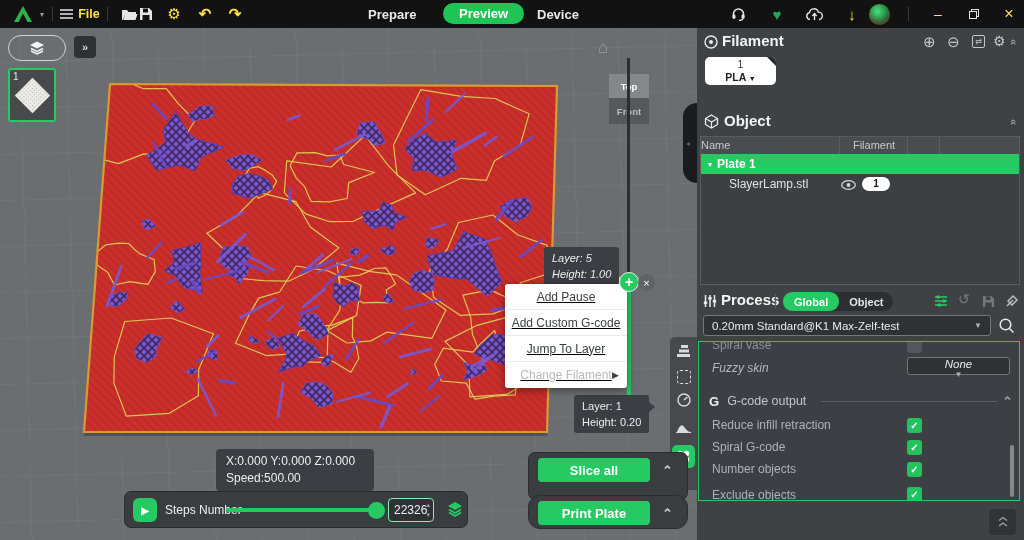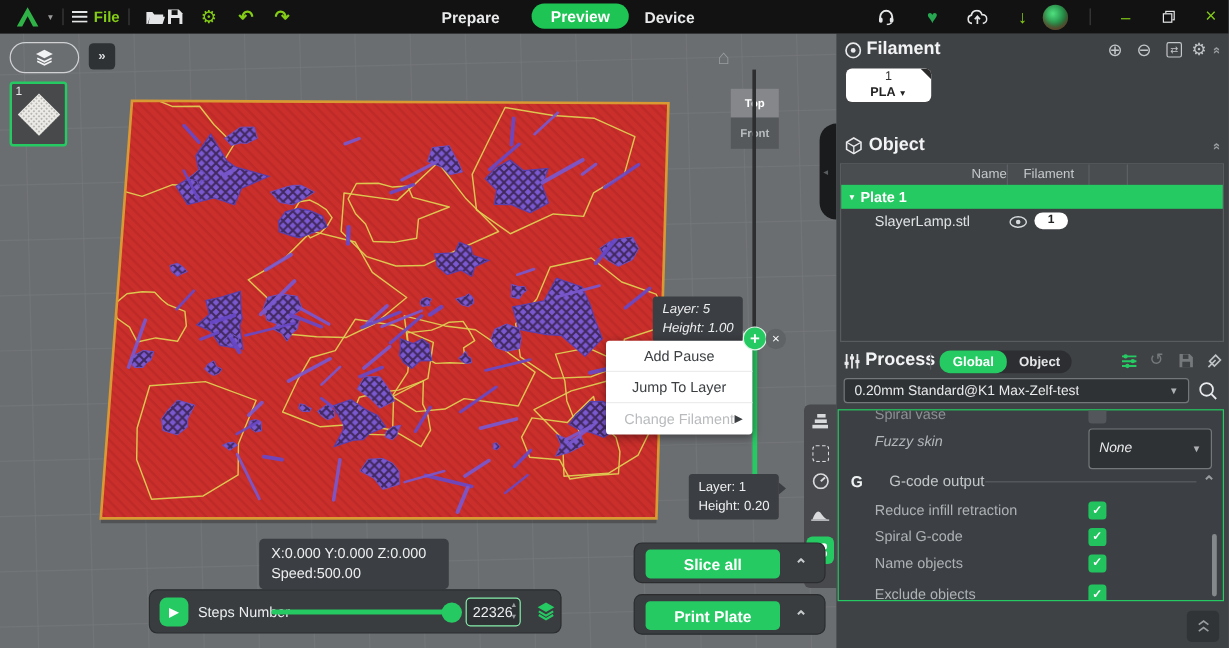--- a/index.html
+++ b/index.html
@@ -1,50 +1,50 @@
 <!DOCTYPE html>
 <html><head>
 <meta charset="utf-8">
 <style>
   html,body{margin:0;padding:0;background:#222;}
   *{box-sizing:border-box;font-family:"Liberation Sans",sans-serif;}
   #screen{position:relative;width:1024px;height:540px;overflow:hidden;background:#6b6e71;}
   .abs{position:absolute;}
   
   #titlebar{position:absolute;left:0;top:0;width:1024px;height:28px;background:#121212;z-index:50;}
-  .tb-ic{position:absolute;top:0;height:28px;display:flex;align-items:center;justify-content:center;color:#84cc16;cursor:default;}
+  .tb-ic{position:absolute;top:0;height:28px;display:flex;align-items:center;justify-content:center;color:#fde047;cursor:default;}
   .tb-div{position:absolute;top:7px;width:1px;height:14px;background:#3c3c3c;}
   .tab{position:absolute;top:0;height:28px;display:flex;align-items:center;font-size:13px;font-weight:700;color:#e8e9ea;}
   .tab.active{background:#1ec454;border-radius:11px;top:3px;height:21px;padding:0 16px;color:#fff;}
   
   #viewport{position:absolute;left:0;top:28px;width:697px;height:512px;}
   .tooltip{position:absolute;background:#3b3e42;color:#edeeef;border-radius:3px;font-size:11px;line-height:16px;padding:3px 8px;z-index:6;}
   .gcircle{position:absolute;border-radius:50%;display:flex;align-items:center;justify-content:center;color:#fff;}
-  #ctxmenu{position:absolute;left:505px;top:256px;width:122px;background:#fff;border-radius:3px;box-shadow:0 2px 8px rgba(0,0,0,.45);z-index:8;}
+  #ctxmenu{position:absolute;left:505px;top:256px;width:122px;background:#fff;border-radius:3px;box-shadow:0 2px 8px rgba(0,0,0,.45);z-index:8;text-decoration:underline;}
   .ctx-item{height:26px;display:flex;align-items:center;justify-content:center;font-size:12px;color:#3c4043;border-bottom:1px solid #ececec;cursor:pointer;position:relative;}
   .ctx-item:last-child{border-bottom:none;color:#b8babd;}
   .viewcube{position:absolute;left:609px;width:40px;display:flex;align-items:center;justify-content:center;font-size:9.5px;font-weight:700;}
   .darkbar{position:absolute;background:#3a3d40;border-radius:7px;border:1px solid #2a2c2e;z-index:5;}
   .greenbtn{position:absolute;background:#26ca63;border-radius:4px;display:flex;align-items:center;justify-content:center;color:#fff;font-size:13px;font-weight:600;cursor:pointer;}
   .chev{color:#c9cccd;font-weight:700;font-size:13px;line-height:10px;}
   
   #toolstrip{position:absolute;left:670px;top:309px;width:27px;height:153px;background:#47494c;border-radius:5px 0 0 5px;z-index:4;display:flex;flex-direction:column;align-items:center;padding-top:7px;gap:8px;}
   
   #panel{position:absolute;left:697px;top:28px;width:327px;height:512px;background:#3f4245;z-index:10;}
   .sec-title{font-size:15px;font-weight:700;color:#f2f3f4;}
   .pic{color:#c4c7c9;font-size:14px;cursor:pointer;}
   .dblchev{display:inline-block;transform:rotate(90deg);color:#9a9da0;font-size:11px;font-weight:700;cursor:pointer;}
   #objtable{position:absolute;left:3px;top:108px;width:320px;height:149px;background:#3d4043;border:1px solid #595c5f;font-size:12px;color:#dfe1e3;}
   .othead{position:absolute;left:0;top:0;width:100%;height:17px;background:#4a4d50;color:#c6c9cb;font-size:11px;}
   .otrow{position:absolute;left:0;width:100%;height:20px;display:flex;align-items:center;}
   .vdiv{position:absolute;top:0;width:1px;height:17px;background:#5d6063;}
   .toggle-pill{display:flex;align-items:center;background:#2c2e31;border-radius:10px;height:19px;font-size:11px;font-weight:700;}
   .ddl{position:absolute;background:#2f3235;border:1px solid #74777a;border-radius:3px;color:#e9eaeb;font-size:11.5px;display:flex;align-items:center;padding:0 8px;justify-content:space-between;cursor:pointer;}
   .setrow{position:absolute;left:0;width:100%;height:22px;display:flex;align-items:center;}
-  .setlabel{margin-left:30px;font-size:12px;color:#aeb2b5;}
+  .setlabel{margin-left:13px;font-size:12px;color:#aeb2b5;}
   .gcheck{position:absolute;left:208px;width:15px;height:15px;background:#22c25e;border-radius:3px;color:#fff;font-size:10px;font-weight:700;display:flex;align-items:center;justify-content:center;cursor:pointer;}
 </style>
 </head>
 <body>
 
 <div id="screen">
 
   <div id="titlebar">
     <span class="tb-ic" style="left:10px;width:26px;">
       <svg width="20" height="18" viewBox="0 0 20 18">
@@ -313,20 +313,21 @@
     </div>
     <div class="tooltip" style="left:546px;top:367px;margin-left:28px;">
       <div>Layer: 1</div>
       <div>Height: 0.20</div>
       <span class="abs" style="right:-6px;top:7px;width:0;height:0;border-top:5px solid transparent;border-bottom:5px solid transparent;border-left:6px solid #3b3e42;"></span>
     </div>
 
     
     <div id="ctxmenu">
       <div class="ctx-item">Add Pause</div>
+      <div class="ctx-item">Add Custom G-code</div>
       <div class="ctx-item">Jump To Layer</div>
       <div class="ctx-item">
         <span>Change Filament</span>
         <span class="abs" style="right:8px;font-size:9px;color:#3c4043;">▶</span>
       </div>
     </div>
 
     
     <div class="tooltip" style="left:216px;top:421px;width:158px;font-size:12px;line-height:17px;padding:4px 10px;border-radius:4px;">
       <div>X:0.000 Y:0.000 Z:0.000</div>
@@ -350,25 +351,25 @@
       </div>
       <span class="abs" style="left:320px;top:7px;">
         <svg width="20" height="20" viewBox="0 0 20 20">
             <path d="M3 7 L10 3 L17 7 L10 11 Z" fill="#26ca63"></path>
             <path d="M4 10.5 L10 14 L16 10.5 M4 13.5 L10 17 L16 13.5" stroke="#26ca63" stroke-width="1.8" fill="none"></path>
           </svg>
       </span>
     </div>
 
     
-    <div class="darkbar" style="left:528px;top:424px;width:160px;height:34px;">
+    <div class="darkbar" style="left:528px;top:424px;width:160px;height:48px;">
       <div class="greenbtn" style="left:9px;top:5px;width:112px;height:24px;">Slice all</div>
       <span class="abs chev" style="left:133px;top:13px;">⌃</span>
     </div>
-    <div class="darkbar" style="left:528px;top:467px;width:160px;height:34px;">
+    <div class="darkbar" style="left:528px;top:467px;width:160px;height:34px;border-radius:12px;">
       <div class="greenbtn" style="left:9px;top:5px;width:112px;height:24px;">Print Plate</div>
       <span class="abs chev" style="left:133px;top:13px;">⌃</span>
     </div>
 
     
     <div id="toolstrip">
       <span><svg width="15" height="14" viewBox="0 0 15 14">
             <rect x="5" y="1" width="7" height="3" fill="#d8dadc"></rect>
             <rect x="3" y="5.5" width="10" height="3" fill="#d8dadc"></rect>
             <rect x="1" y="10" width="13" height="3" fill="#d8dadc"></rect>
@@ -423,21 +424,21 @@
       <svg width="15" height="15" viewBox="0 0 15 15">
           <path d="M7.5 1 L13.5 4.5 V10.5 L7.5 14 L1.5 10.5 V4.5 Z" stroke="#e8e9ea" stroke-width="1.3" fill="none"></path>
           <path d="M1.5 4.5 L7.5 8 L13.5 4.5 M7.5 8 V14" stroke="#e8e9ea" stroke-width="1.1" fill="none"></path>
         </svg>
     </span>
     <span class="abs sec-title" style="left:27px;top:84px;">Object</span>
     <span class="abs dblchev" style="left:314px;top:88px;">«</span>
 
     <div id="objtable">
       <div class="othead">
-        <span class="abs" style="left:0;width:138px;text-align:right;line-height:17px;">Name</span>
+        <span class="abs" style="left:0;width:138px;text-align:left;line-height:17px;">Name</span>
         <span class="abs" style="left:140px;width:66px;text-align:center;line-height:17px;">Filament</span>
         <span class="vdiv" style="left:138px;"></span>
         <span class="vdiv" style="left:206px;"></span>
         <span class="vdiv" style="left:238px;"></span>
       </div>
       <div class="otrow" style="top:17px;background:#26ca63;color:#fff;cursor:pointer;">
         <span style="margin-left:7px;font-size:8px;">▾</span>
         <span style="margin-left:5px;font-weight:600;">Plate 1</span>
       </div>
       <div class="otrow" style="top:37px;cursor:pointer;">
@@ -499,41 +500,41 @@
         </svg>
     </span>
 
     <div class="abs" style="left:1px;top:313px;width:322px;height:160px;border:1px solid #26ca63;background:#3c4044;overflow:hidden;">
       <div class="setrow" style="top:-8px;">
         <span class="setlabel" style="color:#8d9194;">Spiral vase</span>
         <span class="gcheck" style="background:#53565a;"></span>
       </div>
       <div class="setrow" style="top:14px;height:24px;font-style:italic;">
         <span class="setlabel" style="color:#b4b7ba;">Fuzzy skin</span>
-        <span class="ddl" style="left:208px;top:1px;width:103px;height:34px;">
+        <span class="ddl" style="left:208px;top:1px;width:103px;height:18px;flex-direction:column;">
           <span>None</span>
           <span style="font-size:8px;color:#aeb1b3;">▼</span>
         </span>
       </div>
       <div class="setrow" style="top:48px;height:22px;">
         <span style="margin-left:10px;color:#f0f1f2;font-size:13px;font-weight:700;">G</span>
-        <span style="margin-left:22px;color:#c3c6c8;font-size:12.5px;">G-code output</span>
+        <span style="margin-left:8px;color:#c3c6c8;font-size:12.5px;">G-code output</span>
         <span class="abs" style="left:122px;top:11px;width:176px;height:1px;background:#5a5d61;"></span>
         <span class="abs chev" style="left:303px;top:7px;color:#9a9da0;">⌃</span>
       </div>
       <div class="setrow" style="top:72px;">
         <span class="setlabel">Reduce infill retraction</span>
         <span class="gcheck">✓</span>
       </div>
       <div class="setrow" style="top:94px;">
         <span class="setlabel">Spiral G-code</span>
         <span class="gcheck">✓</span>
       </div>
       <div class="setrow" style="top:116px;">
-        <span class="setlabel">Name objects</span>
+        <span class="setlabel">Number objects</span>
         <span class="gcheck">✓</span>
       </div>
       <div class="setrow" style="top:138px;align-items:flex-end;">
         <span class="setlabel">Exclude objects</span>
         <span class="gcheck">✓</span>
       </div>
       <div class="abs" style="left:311px;top:103px;width:4px;height:52px;background:#85888b;border-radius:2px;"></div>
     </div>
 
     <div class="abs" style="left:292px;top:481px;width:27px;height:26px;background:#313437;border-radius:4px;display:flex;flex-direction:column;align-items:center;justify-content:center;cursor:pointer;">

